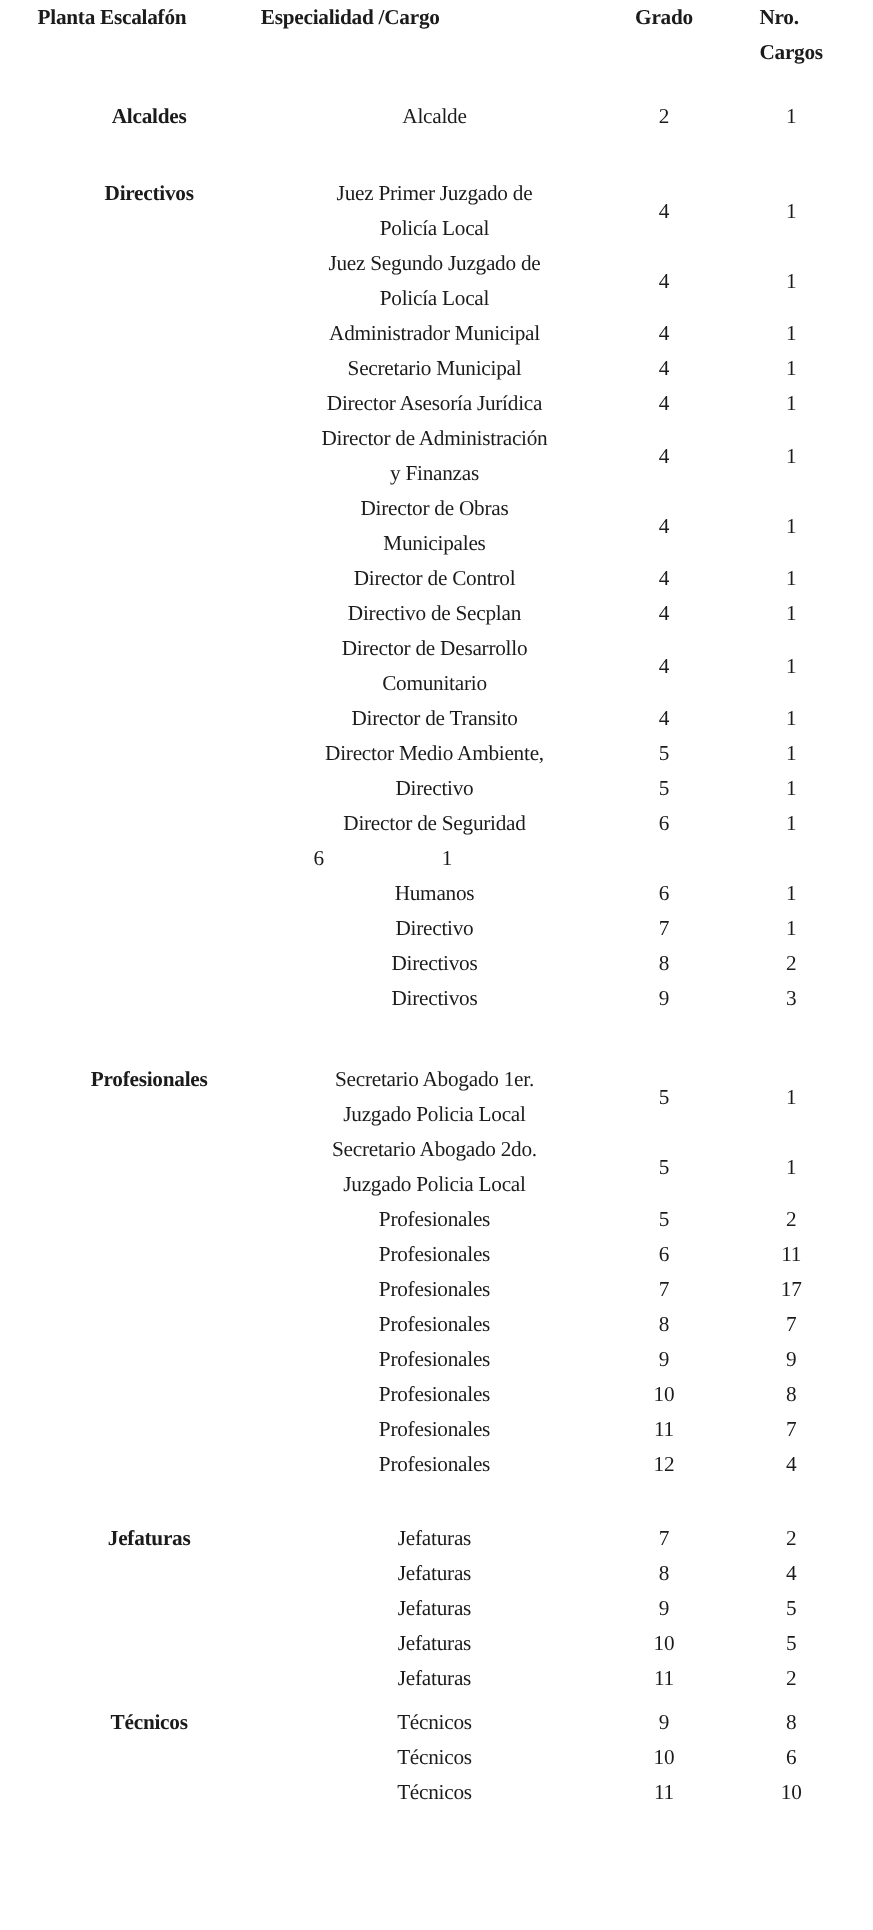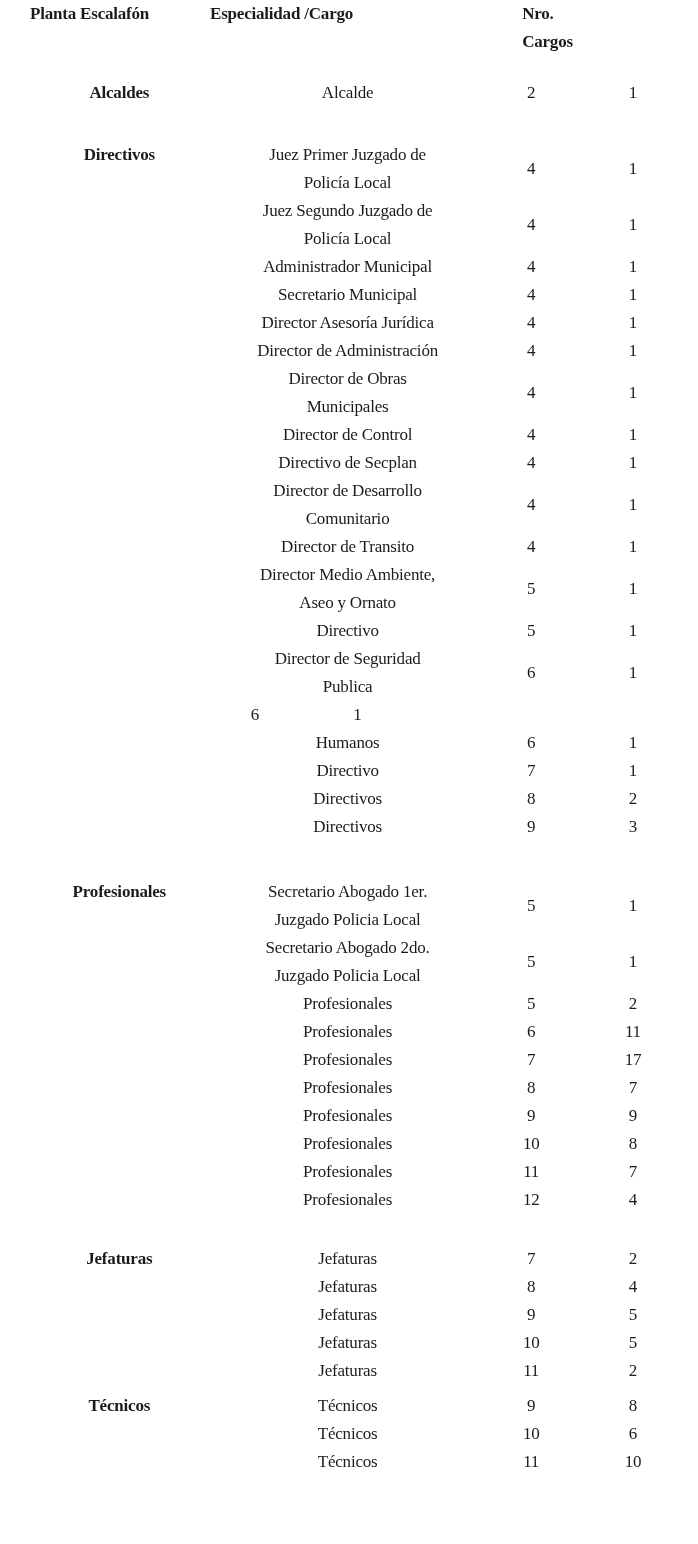--- a/index.html
+++ b/index.html
@@ -35,20 +35,23 @@
   .group[data-group-index="3"] { margin-bottom: 7px; }
 </style>
 </head>
 <body>
 
 <div class="page">
 
   <div class="row header-row">
     <div class="cell c1">Planta Escalafón</div>
     <div class="cell c2">Especialidad /Cargo</div>
+    <div class="cell c3">
+      <span>Grado</span>
+    </div>
     <div class="cell c4">
       <div class="nro-wrap">
         <div>Nro.</div>
         <div>Cargos</div>
       </div>
     </div>
   </div>
 
   <div id="table-body">
       <div class="group" data-group-index="0">
@@ -101,20 +104,21 @@
           <div class="cell c2">
             <div class="">Director Asesoría Jurídica</div>
           </div>
           <div class="cell c3">4</div>
           <div class="cell c4">1</div>
         </div>
         <div class="row">
           <div class="cell c1"></div>
           <div class="cell c2">
             <div class="">Director de Administración</div>
+            <div class="">y Finanzas</div>
           </div>
           <div class="cell c3">4</div>
           <div class="cell c4">1</div>
         </div>
         <div class="row">
           <div class="cell c1"></div>
           <div class="cell c2">
             <div class="">Director de Obras</div>
             <div class="">Municipales</div>
           </div>
@@ -151,38 +155,36 @@
           <div class="cell c2">
             <div class="">Director de Transito</div>
           </div>
           <div class="cell c3">4</div>
           <div class="cell c4">1</div>
         </div>
         <div class="row">
           <div class="cell c1"></div>
           <div class="cell c2">
             <div class="">Director Medio Ambiente,</div>
-            <div class="">Aseo y Ornato</div>
           </div>
           <div class="cell c3">5</div>
           <div class="cell c4">1</div>
         </div>
         <div class="row">
           <div class="cell c1"></div>
           <div class="cell c2">
             <div class="">Directivo</div>
           </div>
           <div class="cell c3">5</div>
           <div class="cell c4">1</div>
         </div>
         <div class="row">
           <div class="cell c1"></div>
           <div class="cell c2">
             <div class="">Director de Seguridad</div>
-            <div class="">Publica</div>
           </div>
           <div class="cell c3">6</div>
           <div class="cell c4">1</div>
         </div>
         <div class="row">
           <div class="cell c1"></div>
           <div class="cell c3">6</div>
           <div class="cell c4">1</div>
         </div>
         <div class="row">

